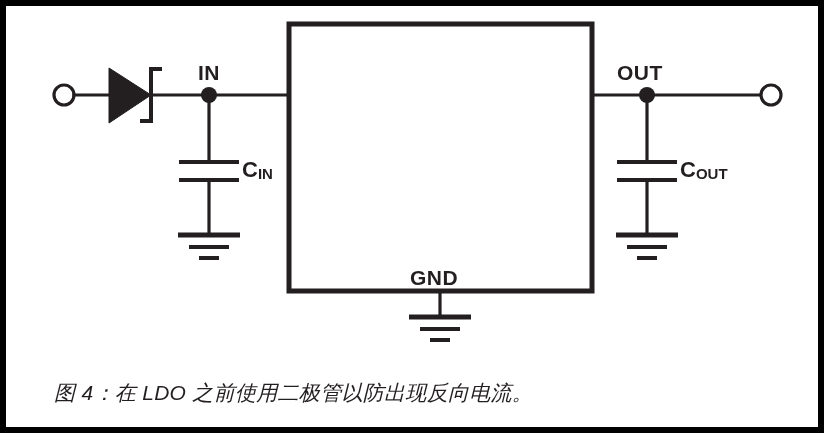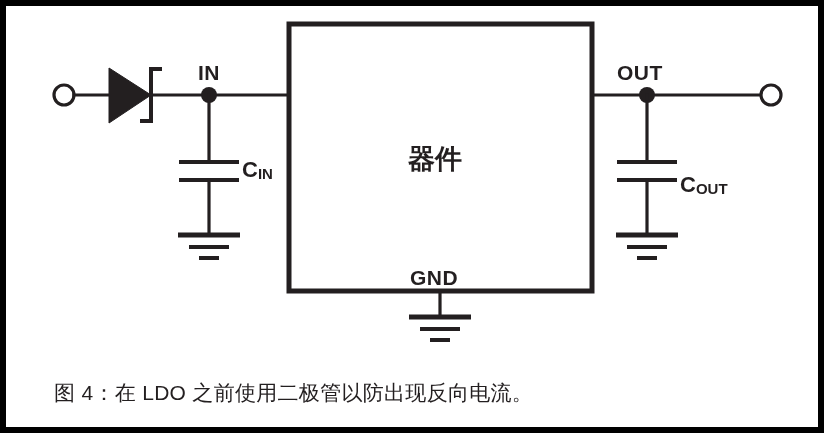--- a/index.html
+++ b/index.html
@@ -103,20 +103,21 @@
   .lbl-device {
     font-size: 27px;
     font-weight: bold;
   }
 
   #caption {
     position: absolute;
     left: 48px;
     top: 373px;
     font-size: 21px;
+    font-style: italic;
     font-weight: normal;
     color: #231f20;
     font-family: "Liberation Sans", sans-serif;
     white-space: nowrap;
     letter-spacing: 0.3px;
   }
 
   #watermark {
     position: absolute;
     right: 16px;
@@ -184,23 +185,22 @@
       <line class="gndbar" x1="621" y1="241" x2="661" y2="241" stroke-width="4"></line>
       <line class="gndbar" x1="631" y1="252" x2="651" y2="252" stroke-width="4"></line>
     </svg>
 
     <div class="lbl lbl-pin" style="left:192px; top:56px;">IN</div>
 
     <div class="lbl lbl-pin" style="left:611px; top:56px;">OUT</div>
 
     <div class="lbl lbl-pin" style="left:404px; top:261px;">GND</div>
 
-    <div class="lbl lbl-device" style="left:402px; top:140px;">器件</div>
 
     <div class="lbl lbl-cap" style="left:236px; top:153px;"><span>C</span><span class="sub">IN</span></div>
 
-    <div class="lbl lbl-cap" style="left:674px; top:168px;"><span>C</span><span class="sub">OUT</span></div>
+    <div class="lbl lbl-cap" style="left:674px; top:153px;"><span>C</span><span class="sub">OUT</span></div>
 
     <div id="caption">图 4：在 LDO 之前使用二极管以防出现反向电流。</div>
 
 
   </div>
 </div>
 
 </body></html>

